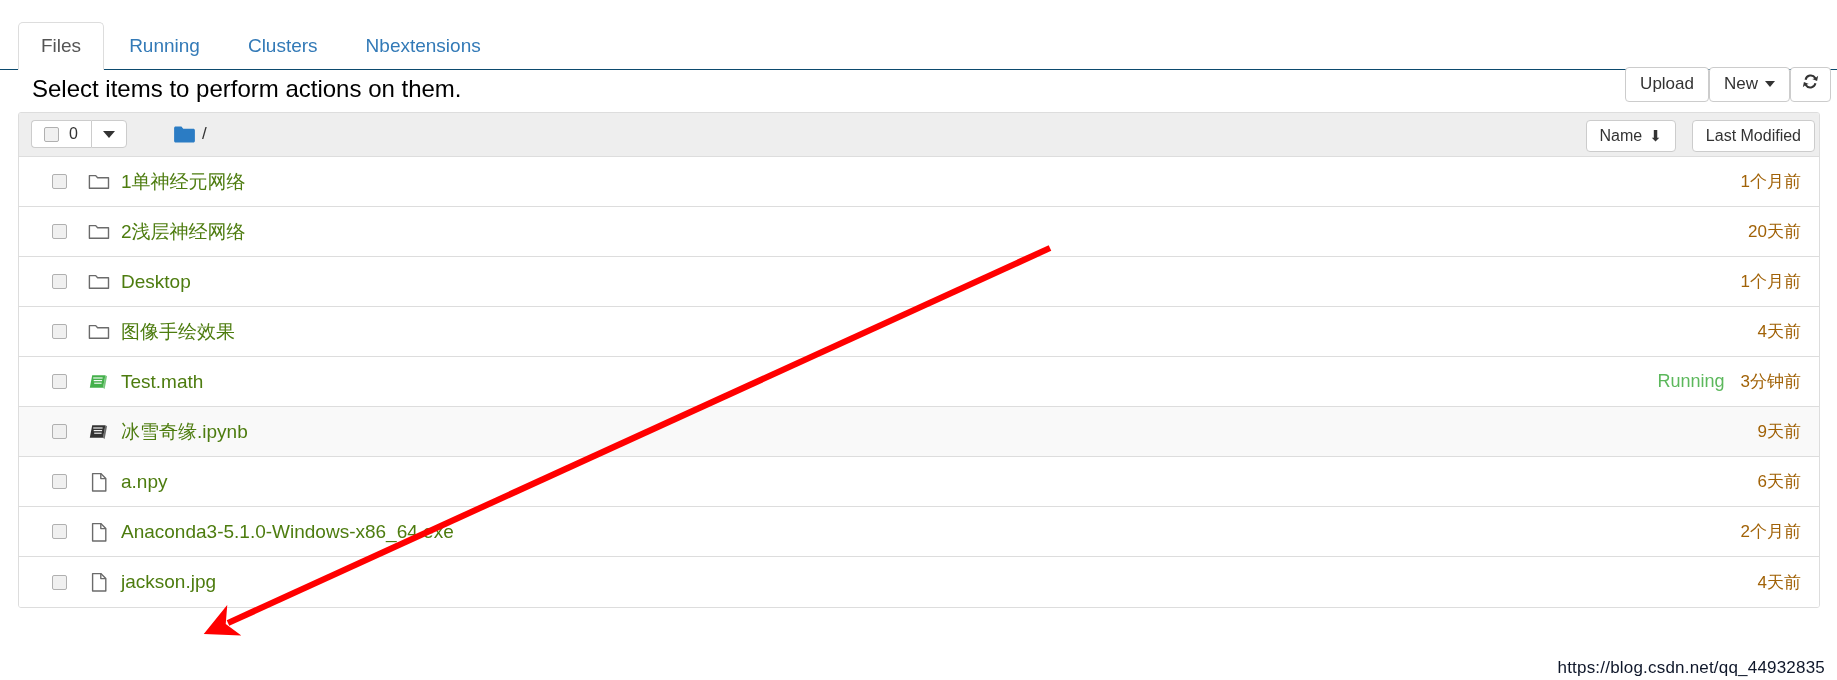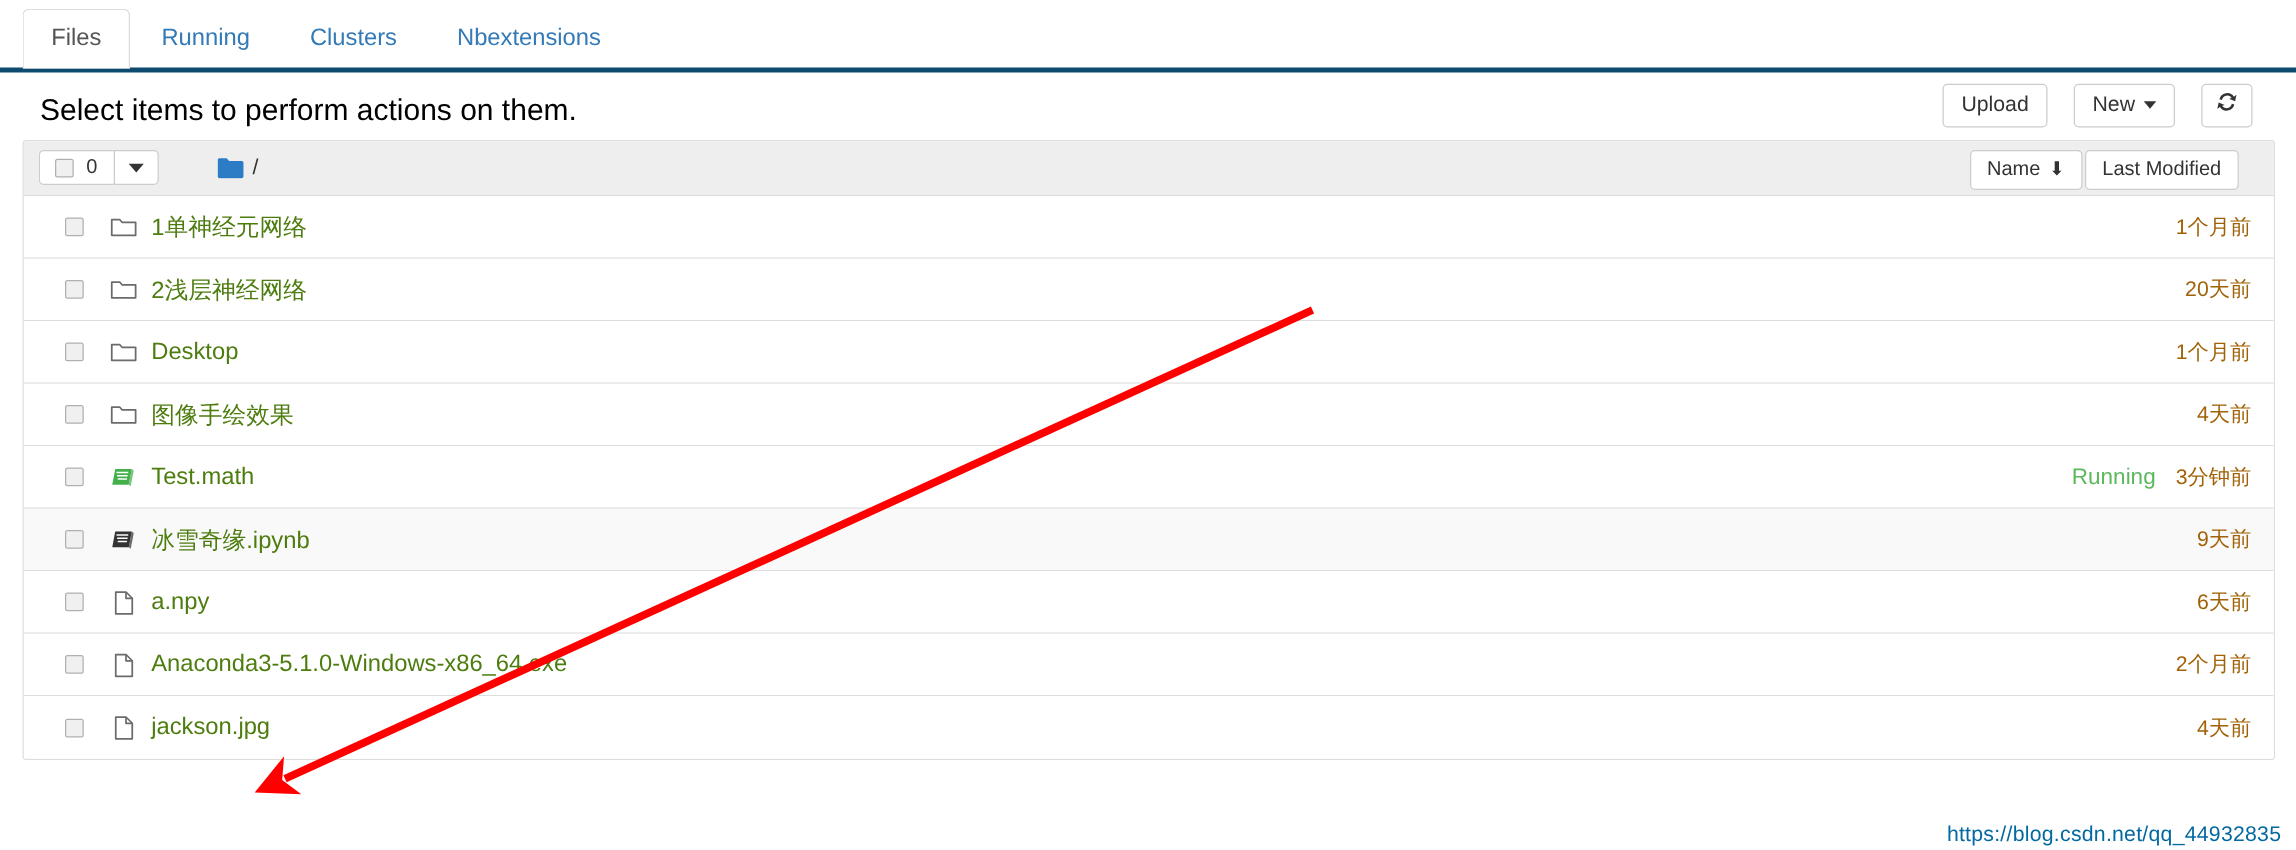--- a/index.html
+++ b/index.html
@@ -15,22 +15,22 @@
     position: relative;
     width: 1837px; height: 680px;
     background: #fff;
   }
 
   
   .tabbar {
     position: absolute;
     left: 0; top: 0;
     width: 1837px;
-    height: 58px;
-    border-bottom: 4px solid #0c4a6e;
+    height: 70px;
+    border-bottom: 1px solid #0c4a6e;
   }
   .tabs {
     position: absolute;
     left: 18px; bottom: -1px;
     display: flex;
     align-items: flex-end;
     list-style: none;
     margin: 0; padding: 0;
   }
   .tab {
@@ -59,24 +59,24 @@
   }
   .hint {
     position: absolute;
     left: 32px; top: 17px;
     font-size: 24px;
     color: #000000;
     white-space: nowrap;
   }
   .actionbtns {
     position: absolute;
-    right: 35px; top: 9px;
-    display: flex;
-    align-items: center;
-    gap: 21px;
+    right: 6px; top: 9px;
+    display: flex;
+    align-items: center;
+    gap: 0;
     justify-content: center;
   }
   .btn {
     font-family: "Liberation Sans", "DejaVu Sans", sans-serif;
     font-size: 17px;
     color: #333333;
     background: #ffffff;
     border: 1px solid #cccccc;
     border-radius: 4px;
     padding: 6px 14px 7px 14px;
@@ -161,23 +161,23 @@
     left: 155px; top: 11px;
     display: flex;
     align-items: center;
     gap: 7px;
     font-size: 17px;
     color: #333333;
   }
   .crumb-link { color: #333333; text-decoration: none; cursor: pointer; }
   .sortbtns {
     position: absolute;
-    right: 28px; top: 7px;
-    display: flex;
-    gap: 2px;
+    right: 4px; top: 7px;
+    display: flex;
+    gap: 16px;
   }
   .sortbtn {
     font-size: 16px;
     color: #333333;
     background: #ffffff;
     border: 1px solid #cccccc;
     border-radius: 4px;
     padding: 5px 13px 6px 13px;
     line-height: 1.2;
     cursor: pointer;
@@ -247,21 +247,21 @@
     left: 0; top: 0;
     width: 1837px; height: 680px;
     pointer-events: none;
   }
 
   
   .watermark {
     position: absolute;
     right: 12px; bottom: 2px;
     font-size: 17px;
-    color: #0369a1;
+    color: #0f172a;
     white-space: nowrap;
     letter-spacing: 0.2px;
   }
 </style>
 </head>
 <body>
 
 <div id="app">
 
   <div class="tabbar">

